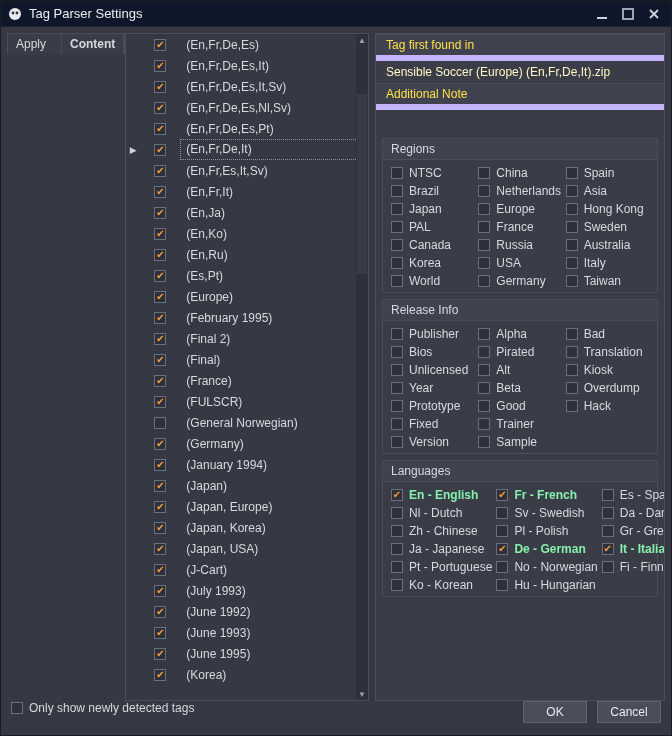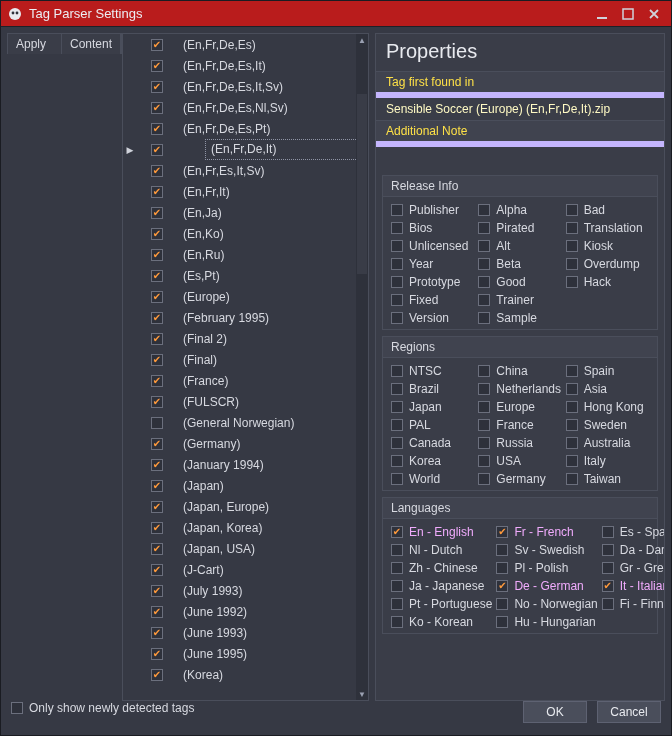--- a/index.html
+++ b/index.html
@@ -16,21 +16,21 @@
 .window {
   width: 672px;
   height: 736px;
   background: #363944;
   border: 1px solid #1a1c22;
   display: flex;
   flex-direction: column;
 }
 .titlebar {
   height: 26px;
-  background: #b91c1c;
+  background: #0f172a;
   display: flex;
   align-items: center;
   padding: 0 6px;
   border-bottom: 1px solid #1f2128;
 }
 .titlebar .appicon { width:16px; height:16px; margin-right:6px; }
 .titlebar .title { flex:1; color:#eceef3; font-size:13px; }
 .titlebar .winbtn { width:22px; height:18px; margin-left:4px; display:flex; align-items:center; justify-content:center; color:#cfd2da; cursor:pointer; }
 .body {
   flex:1;
@@ -46,38 +46,38 @@
 }
 .grid-head {
   display:flex;
   height:21px;
   background:#3a3d48;
   border:1px solid #4a4e5b;
   border-bottom:none;
 }
 .grid-head .col { padding:3px 8px; color:#d7d9e0; border-right:1px solid #4a4e5b; }
 .col-apply { width:54px; text-align:left; padding-left:20px; }
-.col-content { flex:1; }
+.col-content { flex:1;font-weight:bold; }
 .grid-body {
   flex:1;
   border:1px solid #4a4e5b;
   background:#363944;
   overflow:hidden;
   position:relative;
 }
 .rows { position:absolute; inset:0; overflow:hidden; }
 .row {
   display:flex;
   align-items:center;
   height:21px;
 }
 .row .rowind { width:14px; display:flex; align-items:center; justify-content:center; color:#cfd2da; font-size:9px;}
 .row .cell-apply { width:40px; display:flex; align-items:center; justify-content:center; }
 .row .cell-content { flex:1; padding:0 6px; white-space:nowrap; overflow:hidden; text-overflow:ellipsis; color:#d7d9e0; }
-.row.selected .cell-content { border:1px dotted #8f94a5; padding:0 5px; line-height:19px;margin-left:28px; }
+.row.selected .cell-content { border:1px dotted #8f94a5; padding:0 5px; line-height:19px; }
 .chk, .chk2 {
   width:12px; height:12px; border:1px solid #6b6f7d; background:#2e313b; display:inline-flex; align-items:center; justify-content:center; color:#ff9a3c; font-size:10px; line-height:1;
 }
 .chk2 { color:#cfd2da; }
 .scrollbar { position:absolute; right:0; top:0; width:12px; height:100%; background:#2e313b; }
 .scrollbar .thumb { position:absolute; left:1px; right:1px; background:#52566350; }
 .scrollbar .arrow { position:absolute; left:0; right:0; height:12px; display:flex; align-items:center; justify-content:center; color:#9aa0b1; font-size:8px; }
 .right {
   flex:1;
   display:flex;
@@ -107,21 +107,21 @@
 }
 .section-body {
   padding:6px 8px 4px;
   display:grid;
   grid-template-columns: repeat(3, 1fr);
   column-gap:4px;
   row-gap:4px;
 }
 .cbx { display:flex; align-items:center; gap:6px; white-space:nowrap; }
 .cbx span.lbl { color:#d7d9e0; }
-.cbx.checked span.lbl { color:#f0abfc; font-weight:400; }
+.cbx.checked span.lbl { color:#86efac; font-weight:700; }
 .footer {
   height:34px;
   display:flex;
   align-items:flex-start;
   padding:0 10px;
   gap:10px;
 }
 .footer .spacer { flex:1; }
 .btn {
   min-width:64px;
@@ -394,193 +394,192 @@
           </div>
         <div class="scrollbar">
           <div class="arrow" style="top:0">▲</div>
           <div class="thumb" style="top:60px; height:180px"></div>
           <div class="arrow" style="bottom:0">▼</div>
         </div>
       </div>
     </div>
 
     <div class="right">
-      <h1>Properties</h1>
       <div class="group-h">Tag first found in</div>
       <div class="value">Sensible Soccer (Europe) (En,Fr,De,It).zip</div>
       <div class="group-h">Additional Note</div>
       <div class="value" style="height:22px"></div>
 
       <div class="section">
-        <div class="section-title">Release Info</div>
-        <div class="section-body" id="sec-release" style="grid-template-rows: repeat(7, auto); grid-auto-flow: column;">
-            <label class="cbx">
-              <span class="chk2"></span>
-              <span class="lbl">Publisher</span>
-            </label>
-            <label class="cbx">
-              <span class="chk2"></span>
-              <span class="lbl">Bios</span>
-            </label>
-            <label class="cbx">
-              <span class="chk2"></span>
-              <span class="lbl">Unlicensed</span>
-            </label>
-            <label class="cbx">
-              <span class="chk2"></span>
-              <span class="lbl">Year</span>
-            </label>
-            <label class="cbx">
-              <span class="chk2"></span>
-              <span class="lbl">Prototype</span>
-            </label>
-            <label class="cbx">
-              <span class="chk2"></span>
-              <span class="lbl">Fixed</span>
-            </label>
-            <label class="cbx">
-              <span class="chk2"></span>
-              <span class="lbl">Version</span>
-            </label>
-            <label class="cbx">
-              <span class="chk2"></span>
-              <span class="lbl">Alpha</span>
-            </label>
-            <label class="cbx">
-              <span class="chk2"></span>
-              <span class="lbl">Pirated</span>
-            </label>
-            <label class="cbx">
-              <span class="chk2"></span>
-              <span class="lbl">Alt</span>
-            </label>
-            <label class="cbx">
-              <span class="chk2"></span>
-              <span class="lbl">Beta</span>
-            </label>
-            <label class="cbx">
-              <span class="chk2"></span>
-              <span class="lbl">Good</span>
-            </label>
-            <label class="cbx">
-              <span class="chk2"></span>
-              <span class="lbl">Trainer</span>
-            </label>
-            <label class="cbx">
-              <span class="chk2"></span>
-              <span class="lbl">Sample</span>
-            </label>
-            <label class="cbx">
-              <span class="chk2"></span>
-              <span class="lbl">Bad</span>
-            </label>
-            <label class="cbx">
-              <span class="chk2"></span>
-              <span class="lbl">Translation</span>
-            </label>
-            <label class="cbx">
-              <span class="chk2"></span>
-              <span class="lbl">Kiosk</span>
-            </label>
-            <label class="cbx">
-              <span class="chk2"></span>
-              <span class="lbl">Overdump</span>
-            </label>
-            <label class="cbx">
-              <span class="chk2"></span>
-              <span class="lbl">Hack</span>
+        <div class="section-title">Regions</div>
+        <div class="section-body" id="sec-regions" style="grid-template-rows: repeat(7, auto); grid-auto-flow: column;">
+            <label class="cbx">
+              <span class="chk2"></span>
+              <span class="lbl">NTSC</span>
+            </label>
+            <label class="cbx">
+              <span class="chk2"></span>
+              <span class="lbl">Brazil</span>
+            </label>
+            <label class="cbx">
+              <span class="chk2"></span>
+              <span class="lbl">Japan</span>
+            </label>
+            <label class="cbx">
+              <span class="chk2"></span>
+              <span class="lbl">PAL</span>
+            </label>
+            <label class="cbx">
+              <span class="chk2"></span>
+              <span class="lbl">Canada</span>
+            </label>
+            <label class="cbx">
+              <span class="chk2"></span>
+              <span class="lbl">Korea</span>
+            </label>
+            <label class="cbx">
+              <span class="chk2"></span>
+              <span class="lbl">World</span>
+            </label>
+            <label class="cbx">
+              <span class="chk2"></span>
+              <span class="lbl">China</span>
+            </label>
+            <label class="cbx">
+              <span class="chk2"></span>
+              <span class="lbl">Netherlands</span>
+            </label>
+            <label class="cbx">
+              <span class="chk2"></span>
+              <span class="lbl">Europe</span>
+            </label>
+            <label class="cbx">
+              <span class="chk2"></span>
+              <span class="lbl">France</span>
+            </label>
+            <label class="cbx">
+              <span class="chk2"></span>
+              <span class="lbl">Russia</span>
+            </label>
+            <label class="cbx">
+              <span class="chk2"></span>
+              <span class="lbl">USA</span>
+            </label>
+            <label class="cbx">
+              <span class="chk2"></span>
+              <span class="lbl">Germany</span>
+            </label>
+            <label class="cbx">
+              <span class="chk2"></span>
+              <span class="lbl">Spain</span>
+            </label>
+            <label class="cbx">
+              <span class="chk2"></span>
+              <span class="lbl">Asia</span>
+            </label>
+            <label class="cbx">
+              <span class="chk2"></span>
+              <span class="lbl">Hong Kong</span>
+            </label>
+            <label class="cbx">
+              <span class="chk2"></span>
+              <span class="lbl">Sweden</span>
+            </label>
+            <label class="cbx">
+              <span class="chk2"></span>
+              <span class="lbl">Australia</span>
+            </label>
+            <label class="cbx">
+              <span class="chk2"></span>
+              <span class="lbl">Italy</span>
+            </label>
+            <label class="cbx">
+              <span class="chk2"></span>
+              <span class="lbl">Taiwan</span>
             </label>
           </div>
       </div>
       <div class="section">
-        <div class="section-title">Regions</div>
-        <div class="section-body" id="sec-regions" style="grid-template-rows: repeat(7, auto); grid-auto-flow: column;">
-            <label class="cbx">
-              <span class="chk2"></span>
-              <span class="lbl">NTSC</span>
-            </label>
-            <label class="cbx">
-              <span class="chk2"></span>
-              <span class="lbl">Brazil</span>
-            </label>
-            <label class="cbx">
-              <span class="chk2"></span>
-              <span class="lbl">Japan</span>
-            </label>
-            <label class="cbx">
-              <span class="chk2"></span>
-              <span class="lbl">PAL</span>
-            </label>
-            <label class="cbx">
-              <span class="chk2"></span>
-              <span class="lbl">Canada</span>
-            </label>
-            <label class="cbx">
-              <span class="chk2"></span>
-              <span class="lbl">Korea</span>
-            </label>
-            <label class="cbx">
-              <span class="chk2"></span>
-              <span class="lbl">World</span>
-            </label>
-            <label class="cbx">
-              <span class="chk2"></span>
-              <span class="lbl">China</span>
-            </label>
-            <label class="cbx">
-              <span class="chk2"></span>
-              <span class="lbl">Netherlands</span>
-            </label>
-            <label class="cbx">
-              <span class="chk2"></span>
-              <span class="lbl">Europe</span>
-            </label>
-            <label class="cbx">
-              <span class="chk2"></span>
-              <span class="lbl">France</span>
-            </label>
-            <label class="cbx">
-              <span class="chk2"></span>
-              <span class="lbl">Russia</span>
-            </label>
-            <label class="cbx">
-              <span class="chk2"></span>
-              <span class="lbl">USA</span>
-            </label>
-            <label class="cbx">
-              <span class="chk2"></span>
-              <span class="lbl">Germany</span>
-            </label>
-            <label class="cbx">
-              <span class="chk2"></span>
-              <span class="lbl">Spain</span>
-            </label>
-            <label class="cbx">
-              <span class="chk2"></span>
-              <span class="lbl">Asia</span>
-            </label>
-            <label class="cbx">
-              <span class="chk2"></span>
-              <span class="lbl">Hong Kong</span>
-            </label>
-            <label class="cbx">
-              <span class="chk2"></span>
-              <span class="lbl">Sweden</span>
-            </label>
-            <label class="cbx">
-              <span class="chk2"></span>
-              <span class="lbl">Australia</span>
-            </label>
-            <label class="cbx">
-              <span class="chk2"></span>
-              <span class="lbl">Italy</span>
-            </label>
-            <label class="cbx">
-              <span class="chk2"></span>
-              <span class="lbl">Taiwan</span>
+        <div class="section-title">Release Info</div>
+        <div class="section-body" id="sec-release" style="grid-template-rows: repeat(7, auto); grid-auto-flow: column;">
+            <label class="cbx">
+              <span class="chk2"></span>
+              <span class="lbl">Publisher</span>
+            </label>
+            <label class="cbx">
+              <span class="chk2"></span>
+              <span class="lbl">Bios</span>
+            </label>
+            <label class="cbx">
+              <span class="chk2"></span>
+              <span class="lbl">Unlicensed</span>
+            </label>
+            <label class="cbx">
+              <span class="chk2"></span>
+              <span class="lbl">Year</span>
+            </label>
+            <label class="cbx">
+              <span class="chk2"></span>
+              <span class="lbl">Prototype</span>
+            </label>
+            <label class="cbx">
+              <span class="chk2"></span>
+              <span class="lbl">Fixed</span>
+            </label>
+            <label class="cbx">
+              <span class="chk2"></span>
+              <span class="lbl">Version</span>
+            </label>
+            <label class="cbx">
+              <span class="chk2"></span>
+              <span class="lbl">Alpha</span>
+            </label>
+            <label class="cbx">
+              <span class="chk2"></span>
+              <span class="lbl">Pirated</span>
+            </label>
+            <label class="cbx">
+              <span class="chk2"></span>
+              <span class="lbl">Alt</span>
+            </label>
+            <label class="cbx">
+              <span class="chk2"></span>
+              <span class="lbl">Beta</span>
+            </label>
+            <label class="cbx">
+              <span class="chk2"></span>
+              <span class="lbl">Good</span>
+            </label>
+            <label class="cbx">
+              <span class="chk2"></span>
+              <span class="lbl">Trainer</span>
+            </label>
+            <label class="cbx">
+              <span class="chk2"></span>
+              <span class="lbl">Sample</span>
+            </label>
+            <label class="cbx">
+              <span class="chk2"></span>
+              <span class="lbl">Bad</span>
+            </label>
+            <label class="cbx">
+              <span class="chk2"></span>
+              <span class="lbl">Translation</span>
+            </label>
+            <label class="cbx">
+              <span class="chk2"></span>
+              <span class="lbl">Kiosk</span>
+            </label>
+            <label class="cbx">
+              <span class="chk2"></span>
+              <span class="lbl">Overdump</span>
+            </label>
+            <label class="cbx">
+              <span class="chk2"></span>
+              <span class="lbl">Hack</span>
             </label>
           </div>
       </div>
       <div class="section" style="margin-bottom:18px">
         <div class="section-title">Languages</div>
         <div class="section-body" id="sec-languages" style="grid-template-rows: repeat(6, auto); grid-auto-flow: column;">
             <label class="cbx checked">
               <span class="chk2" style="color: rgb(255, 154, 60);">✔</span>
               <span class="lbl">En - English</span>
             </label>

